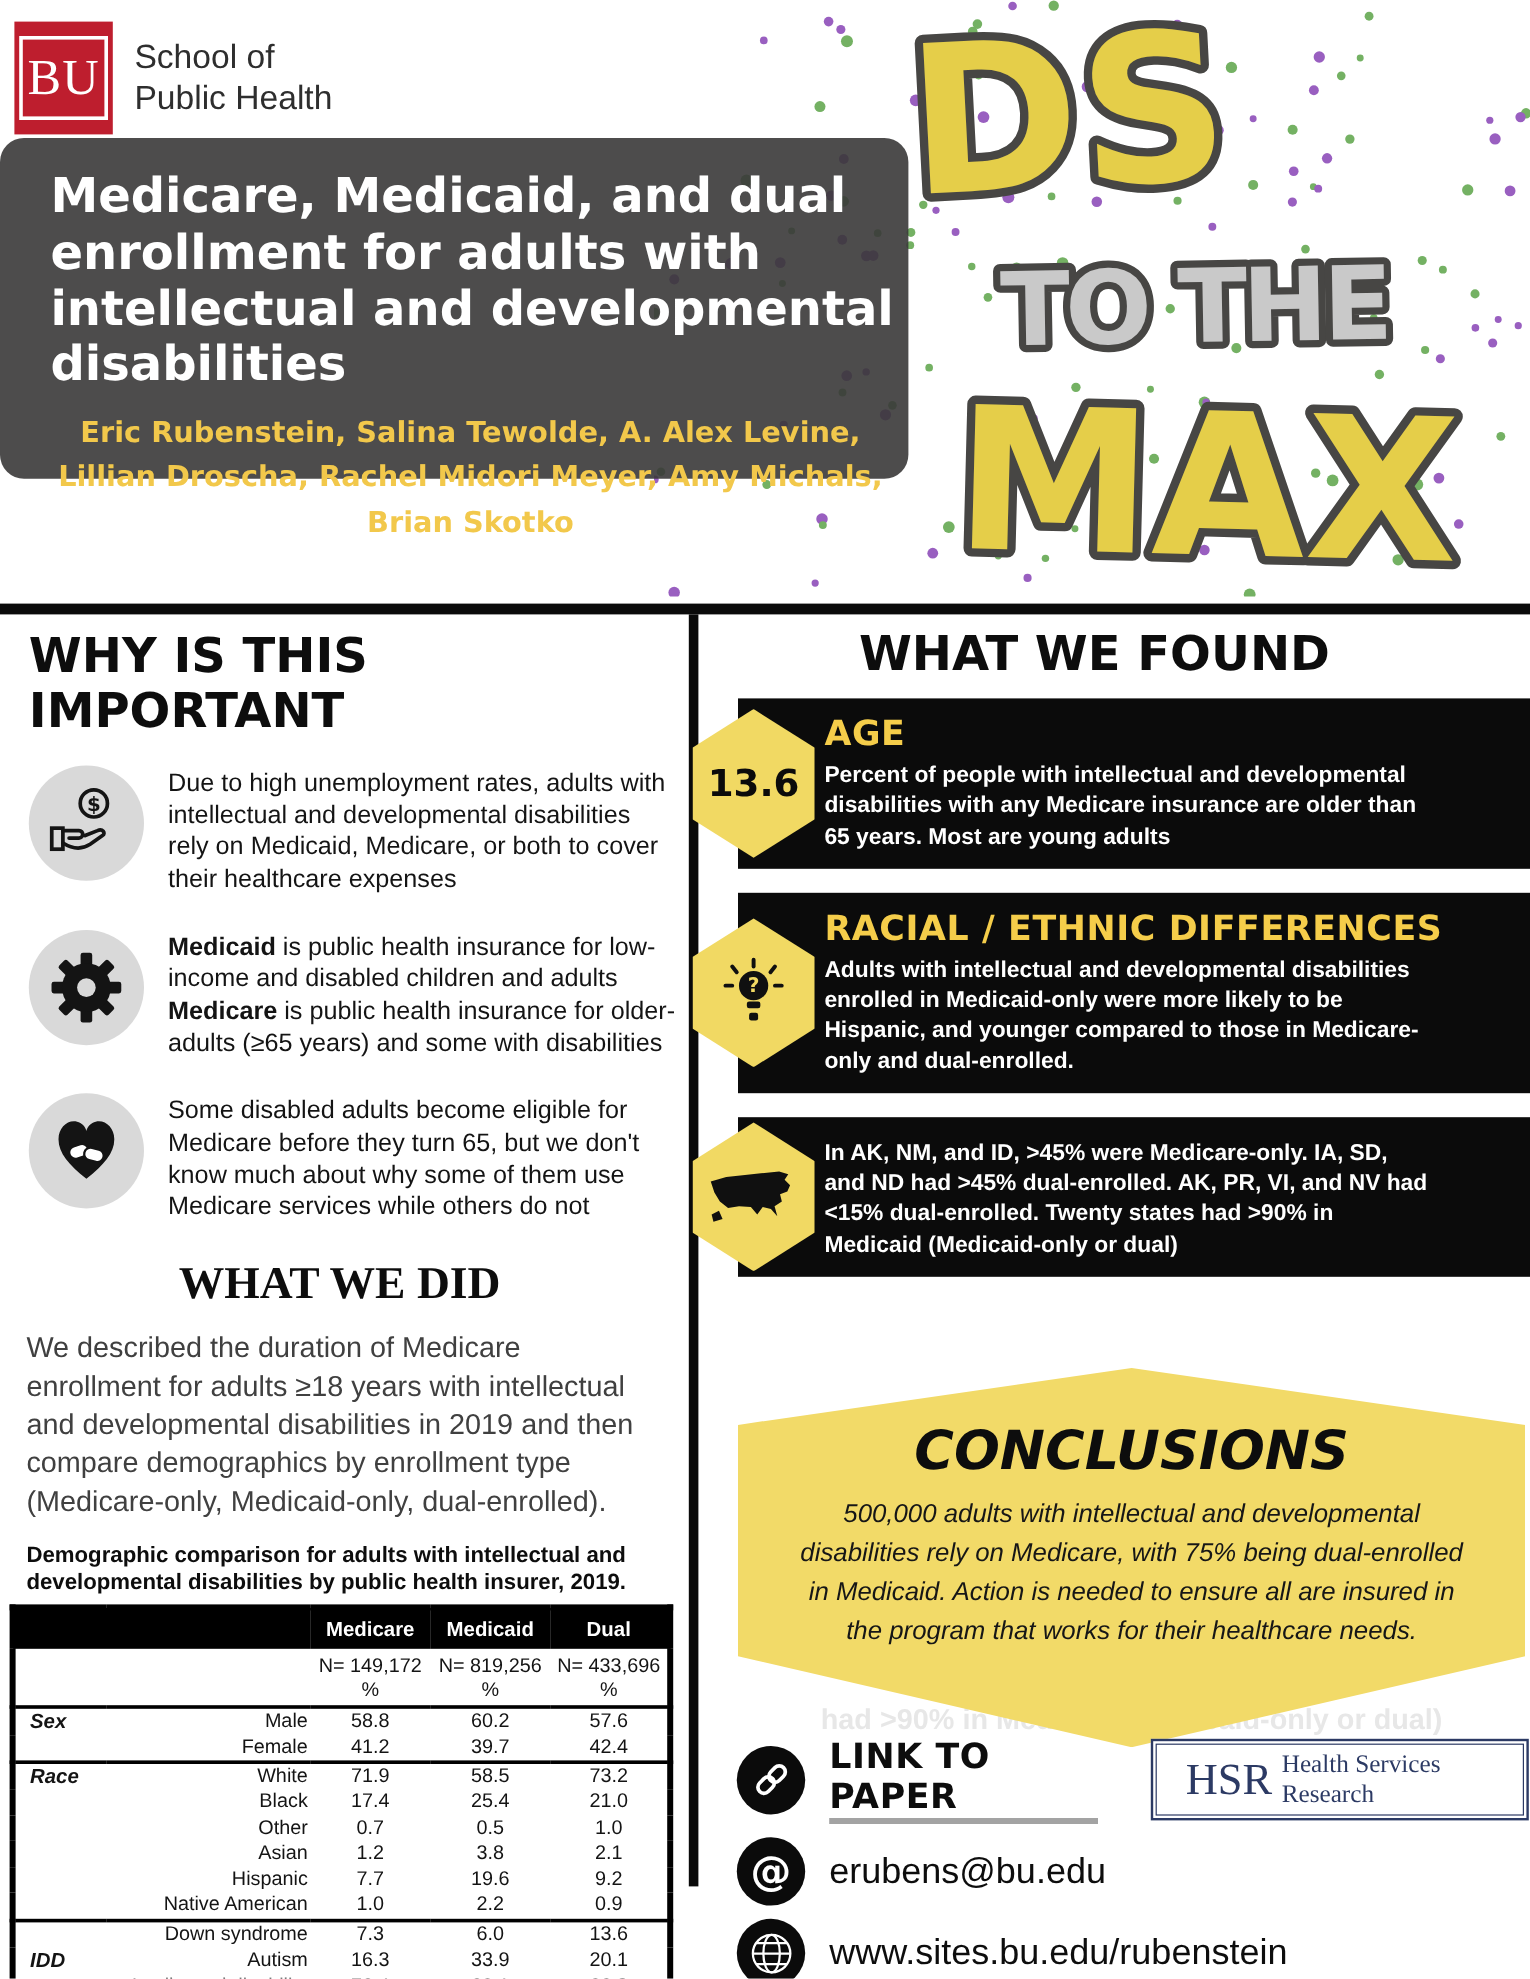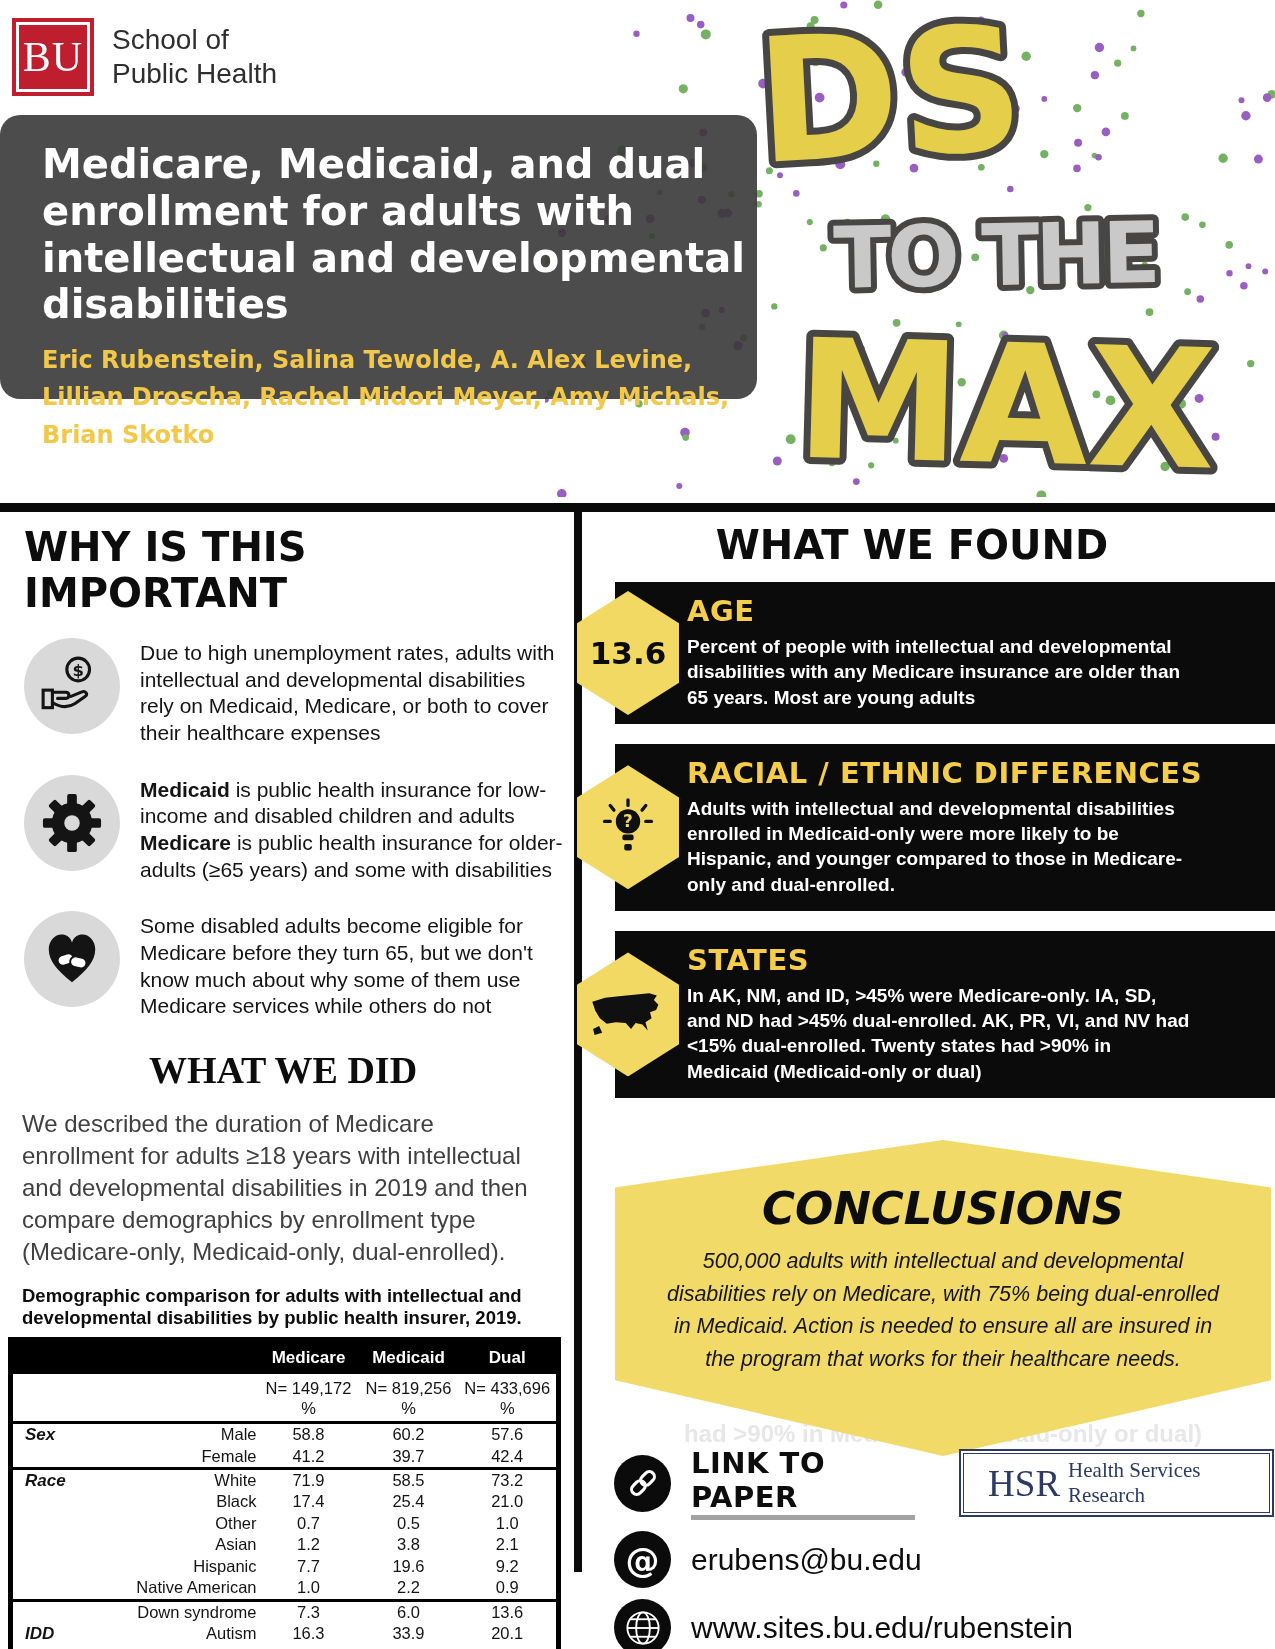--- a/index.html
+++ b/index.html
@@ -2,29 +2,29 @@
 <html><head>
 <meta charset="utf-8">
 <style>
   html,body{margin:0;padding:0;background:#fff;}
   .poster{position:relative;width:1275px;height:1649px;background:#fff;overflow:hidden;
           font-family:"Liberation Sans",sans-serif;color:#111;}
 
   
   .artwork{position:absolute;left:545px;top:0;width:730px;height:497px;background:#fff;}
   .bu-row{position:absolute;left:12px;top:18px;display:flex;gap:18px;align-items:center;z-index:3;}
-  .bu-box{width:82px;height:78px;background:#BE1E2E;display:flex;align-items:center;justify-content:center;}
+  .bu-box{width:82px;height:94px;background:#BE1E2E;display:flex;align-items:center;justify-content:center;}
   .bu-box-inner{width:68px;height:64px;border:3px solid #fff;display:flex;align-items:center;justify-content:center;
                 font-family:"Liberation Serif",serif;font-size:42px;color:#fff;letter-spacing:1px;}
   .bu-school{font-size:28px;line-height:1.22;color:#2e2e2e;}
   .title-block{position:absolute;left:0;top:115px;width:757px;height:284px;background:rgba(58,56,57,0.90);
                z-index:2;box-sizing:border-box;padding:26px 0 0 42px;border-radius:20px;}
   .poster-title{width:705px;font-family:"DejaVu Sans",sans-serif;font-weight:bold;font-size:40px;
                 line-height:1.17;color:#fff;}
-  .poster-authors{width:700px;margin-top:14px;font-family:"DejaVu Sans",sans-serif;
+  .poster-authors{width:700px;margin-top:14px;text-align:center;font-family:"DejaVu Sans",sans-serif;
                   font-weight:bold;font-size:24px;line-height:1.55;color:#F2C84B;}
   .hrule{position:absolute;left:0;top:503px;width:1275px;height:9px;background:#0a0a0a;}
   .vrule{position:absolute;left:574px;top:512px;width:8px;height:1060px;background:#0a0a0a;}
 
   
   .left-col{position:absolute;left:0;top:514px;width:566px;}
   .section-h{font-family:"DejaVu Sans",sans-serif;font-weight:bold;font-size:40px;color:#0d0d0d;letter-spacing:0;}
   .why-h{margin:10px 0 0 24px;}
   .why-items{margin-top:22px;}
   .why-item{display:flex;gap:20px;margin:0 0 28px 24px;align-items:flex-start;}
@@ -451,21 +451,20 @@
         <div class="card-text">Adults with intellectual and developmental disabilities enrolled in Medicaid-only were more likely to be Hispanic, and younger compared to those in Medicare-only and dual-enrolled.</div>
       </div>
 
       <div class="card">
         <div class="hex">
           <svg viewBox="0 0 100 62" width="76">
             <path fill="#101010" d="M3,14 L20,9 L38,7 L58,5 L78,3 L88,6 L84,12 L90,18 L87,25 L79,28 L81,36 L73,41 L76,52 L69,44 L60,42 L54,50 L47,42 L34,41 L22,43 L13,36 L7,26 Z"></path>
             <path fill="#101010" d="M4,50 L12,46 L16,55 L6,58 Z"></path>
           </svg>
         </div>
-        <div class="card-tag">STATES</div>
         <div class="card-text">In AK, NM, and ID, &gt;45% were Medicare-only. IA, SD, and ND had &gt;45% dual-enrolled. AK, PR, VI, and NV had &lt;15% dual-enrolled. Twenty states had &gt;90% in Medicaid (Medicaid-only or dual)</div>
       </div>
     </div>
   </div>
 
   <div class="ghost">had &gt;90% in Medicaid (Medicaid-only or dual)</div>
 
   <div class="conclusions">
     <div class="conc-h">CONCLUSIONS</div>
     <div class="conc-text">500,000 adults with intellectual and developmental disabilities rely on Medicare, with 75% being dual-enrolled in Medicaid. Action is needed to ensure all are insured in the program that works for their healthcare needs.</div>

